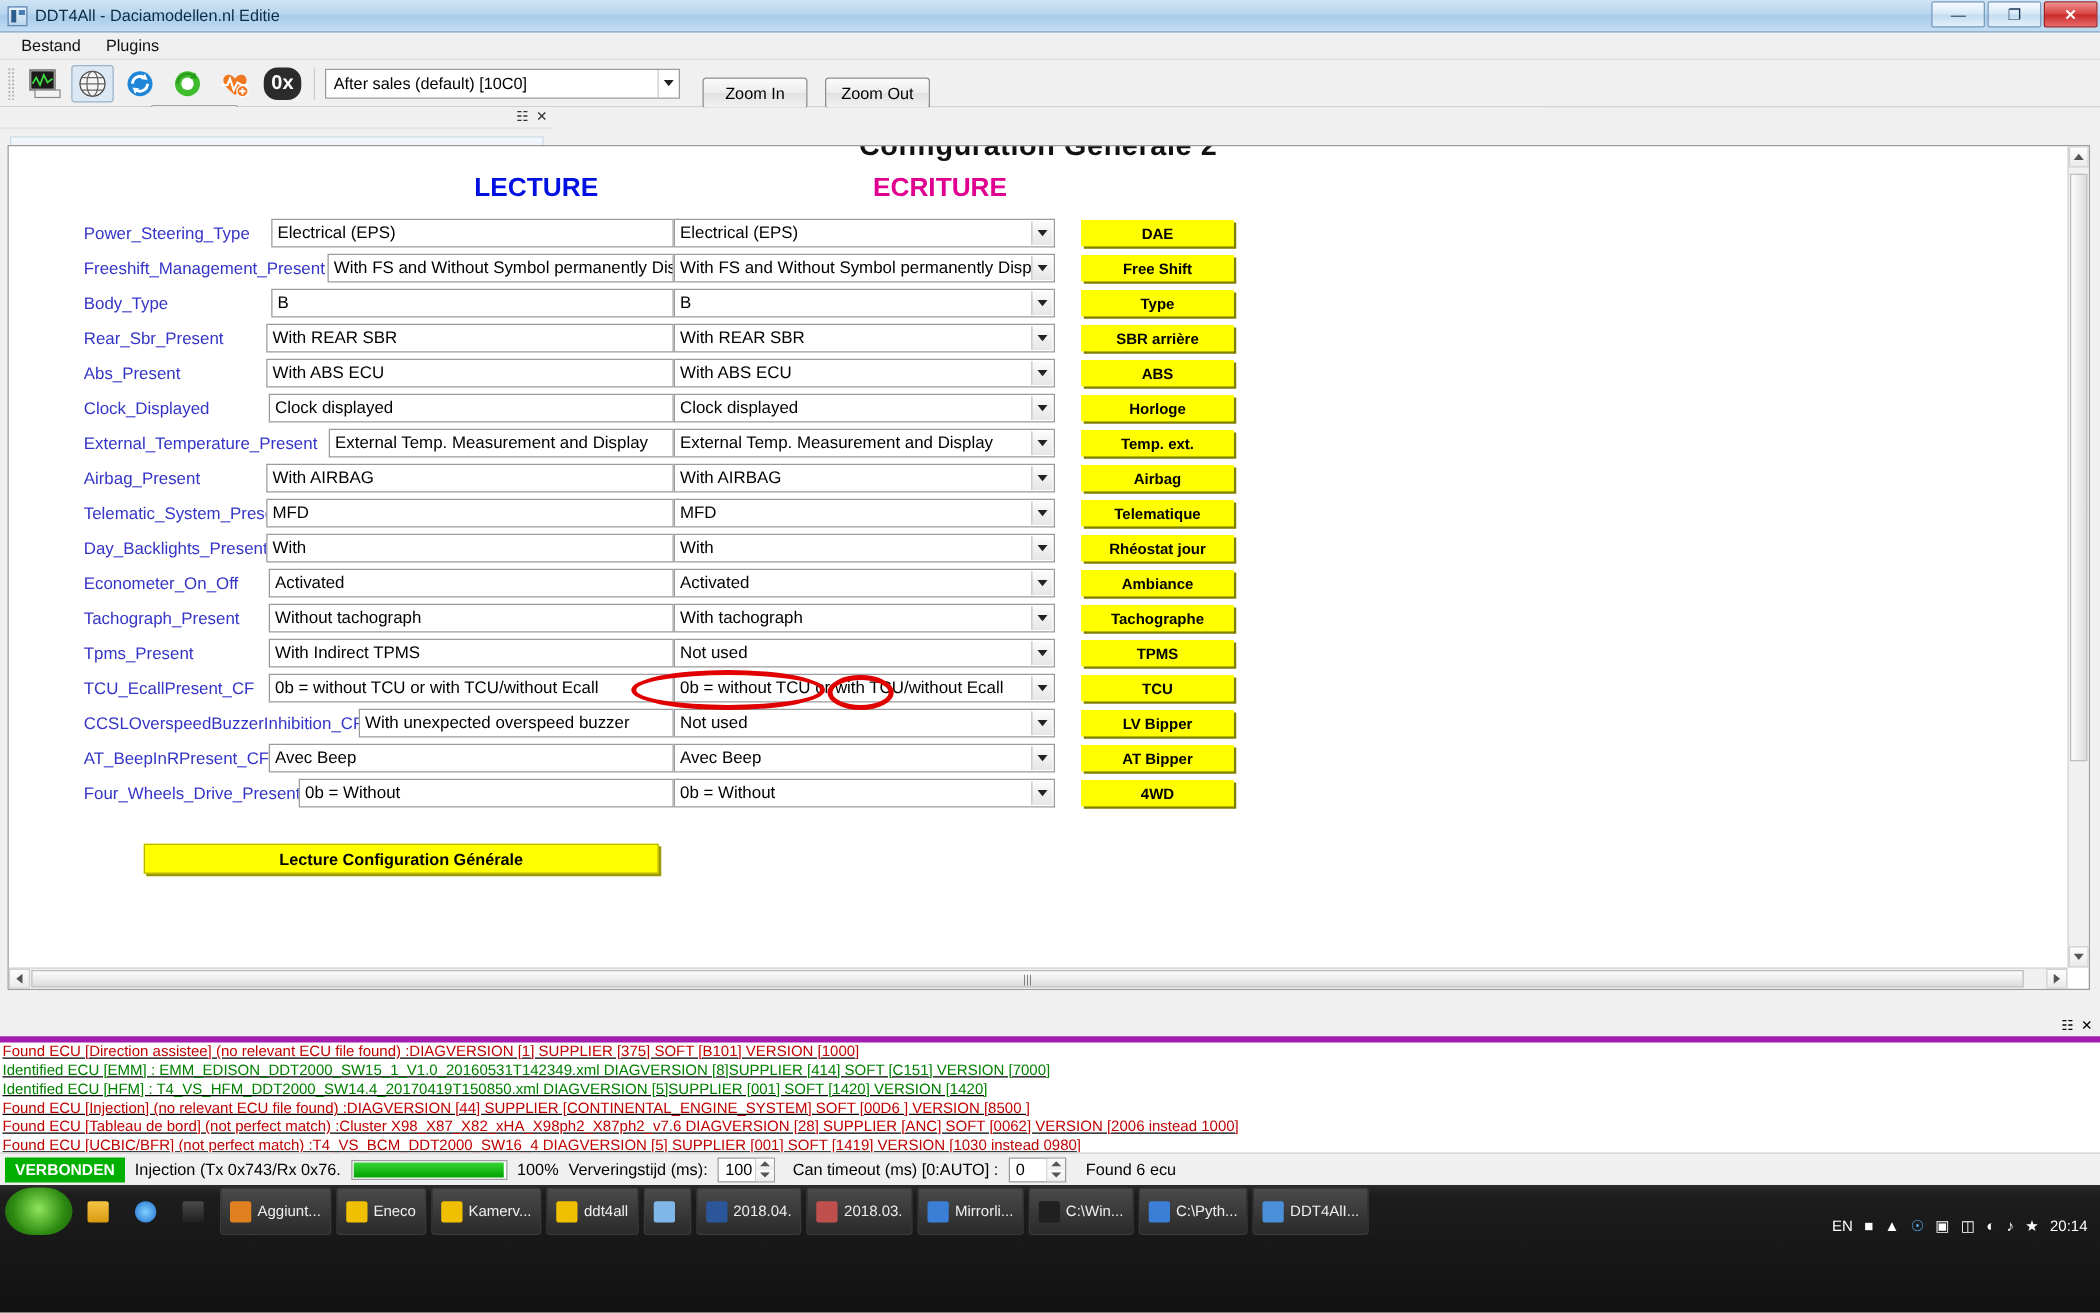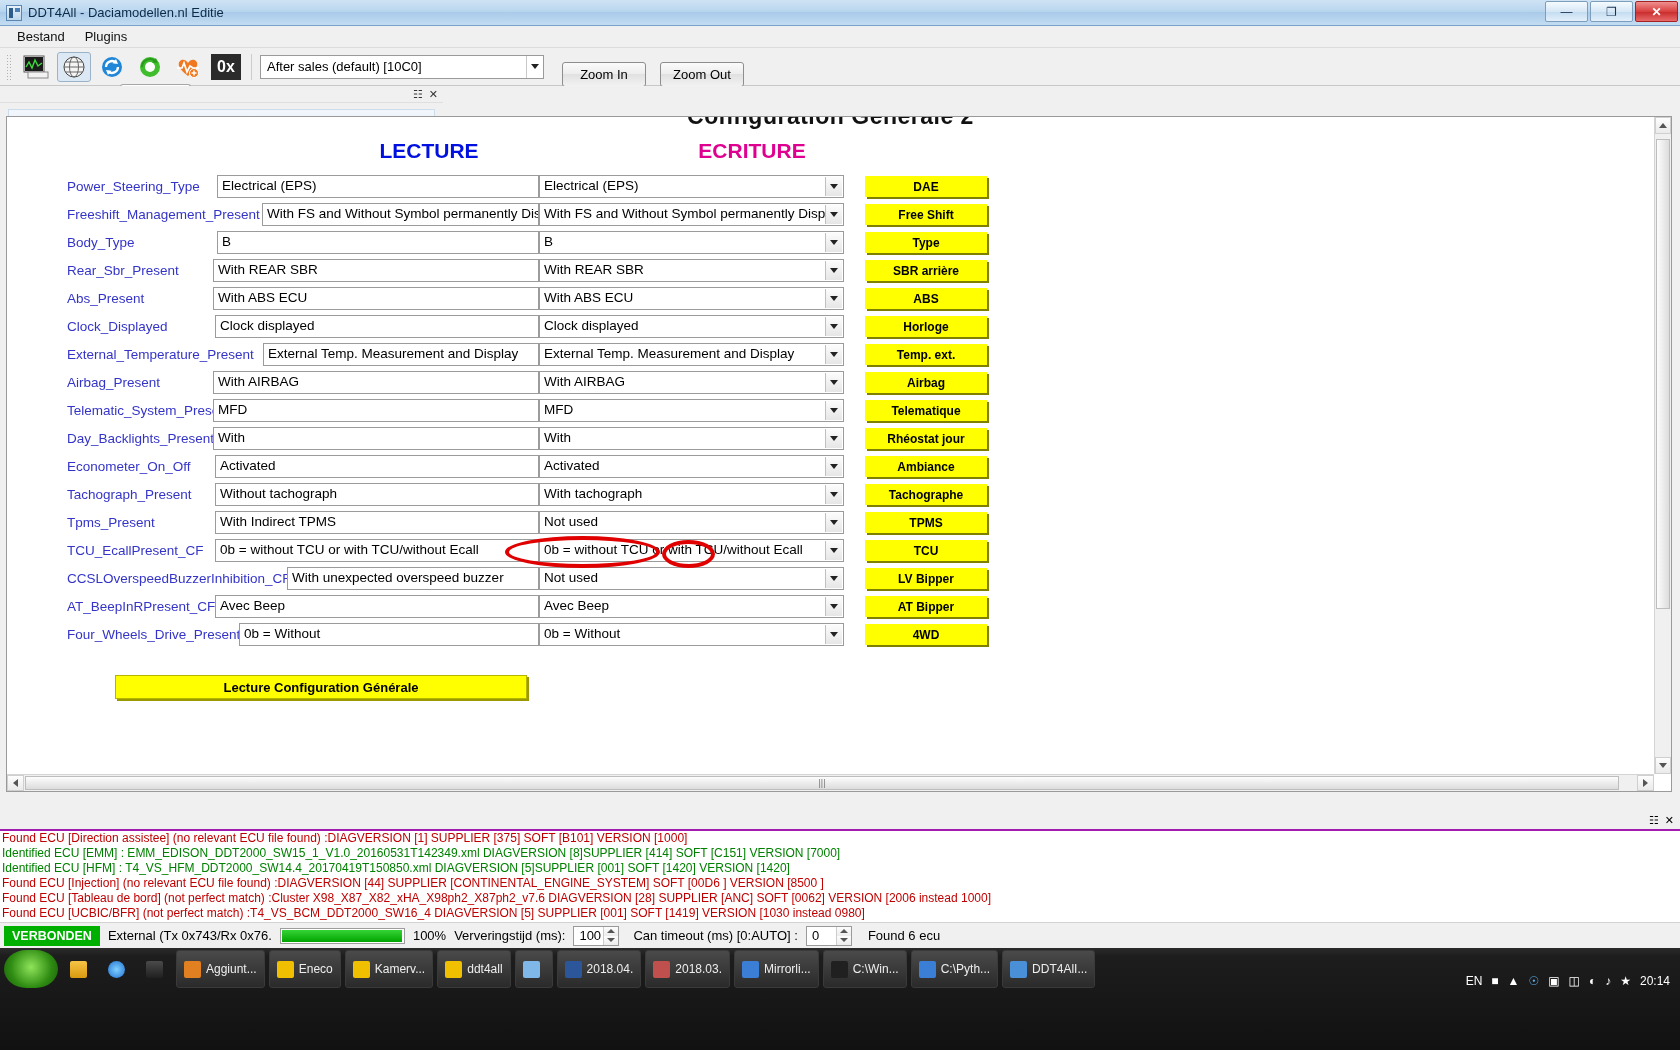--- a/index.html
+++ b/index.html
@@ -296,21 +296,21 @@
   }
 
   
   #logpanel{ position:absolute; left:0; top:812px; width:1680px; height:110px; background:#f0f0f0;}
   #log-caption{
     height:17px; display:flex; align-items:center; justify-content:flex-end;
     gap:6px; padding-right:6px; font-size:11px; background:#f0f0f0;
   }
   #logbox{
     position:absolute; left:0; right:0; top:17px; bottom:0; background:#fff;
-    border-top:2px solid #a21caf; overflow:hidden; padding-left:2px;
+    border-top:5px solid #a21caf; overflow:hidden; padding-left:2px;text-decoration:underline;
   }
   .logline{ font-size:12px; line-height:15px; white-space:nowrap; font-family:"Liberation Sans",sans-serif; }
   .log-green{ color:#008000 }
   .log-red{ color:#c00000 }
 
   
   #statusbar{
     position:absolute; left:0; top:922px; width:1680px; height:26px;
     background:#f0f0f0; border-top:1px solid #d2d2d2;
     display:flex; align-items:center; font-size:13px; gap:8px; padding:0 4px;
@@ -424,21 +424,21 @@
     <svg width="26" height="24" viewBox="0 0 26 24">
       <path d="M13 21 C4 14 2 9 5 6 C8 3 12 6 13 8 C14 6 18 3 21 6 C24 9 22 14 13 21Z" fill="#f07820"></path>
       <polyline points="2,13 7,13 9,8 12,17 15,11 18,13 24,13" fill="none" stroke="#fff" stroke-width="1.7"></polyline>
       <circle cx="19" cy="18" r="4.5" fill="#f07820" stroke="#fff" stroke-width="1"></circle>
       <line x1="19" y1="15.5" x2="19" y2="20.5" stroke="#fff" stroke-width="1.5"></line>
       <line x1="16.5" y1="18" x2="21.5" y2="18" stroke="#fff" stroke-width="1.5"></line>
     </svg>
   </div>
 
   <div class="tbtn">
-    <div style="width:30px;height:26px;background:#2b2b2b;color:#fff;font-size:16px;font-weight:bold;display:flex;align-items:center;justify-content:center;">0x</div>
+    <div style="width:30px;height:26px;background:#2b2b2b;color:#fff;font-size:16px;font-weight:bold;display:flex;align-items:center;justify-content:center;border-radius:11px;">0x</div>
   </div>
 
   <div class="tsep"></div>
 
   <div class="combo" style="width:284px;">
     <span>After sales (default) [10C0]</span>
     <span class="arrow">
         <i class="caret-d"></i>
       </span>
   </div>
@@ -802,21 +802,21 @@
       <div class="logline log-green">Identified ECU [EMM] : EMM_EDISON_DDT2000_SW15_1_V1.0_20160531T142349.xml DIAGVERSION [8]SUPPLIER [414] SOFT [C151] VERSION [7000]</div>
       <div class="logline log-green">Identified ECU [HFM] : T4_VS_HFM_DDT2000_SW14.4_20170419T150850.xml DIAGVERSION [5]SUPPLIER [001] SOFT [1420] VERSION [1420]</div>
       <div class="logline log-red">Found ECU [Injection] (no relevant ECU file found) :DIAGVERSION [44] SUPPLIER [CONTINENTAL_ENGINE_SYSTEM] SOFT [00D6 ] VERSION [8500 ]</div>
       <div class="logline log-red">Found ECU [Tableau de bord] (not perfect match) :Cluster X98_X87_X82_xHA_X98ph2_X87ph2_v7.6 DIAGVERSION [28] SUPPLIER [ANC] SOFT [0062] VERSION [2006 instead 1000]</div>
       <div class="logline log-red">Found ECU [UCBIC/BFR] (not perfect match) :T4_VS_BCM_DDT2000_SW16_4 DIAGVERSION [5] SUPPLIER [001] SOFT [1419] VERSION [1030 instead 0980]</div>
     </div>
 </div>
 
 <div id="statusbar">
   <div id="conn-badge">VERBONDEN</div>
-  <span>External (Tx 0x743/Rx 0x76.</span>
+  <span>Injection (Tx 0x743/Rx 0x76.</span>
   <div id="progwrap">
       <div id="progfill"></div>
     </div>
   <span>100%</span>
   <span>Ververingstijd (ms):</span>
   <div class="spin">
     <span>100</span>
     <span class="arrows">
       <div>
           <i class="tri-u" style="border-bottom-width:4px"></i>

